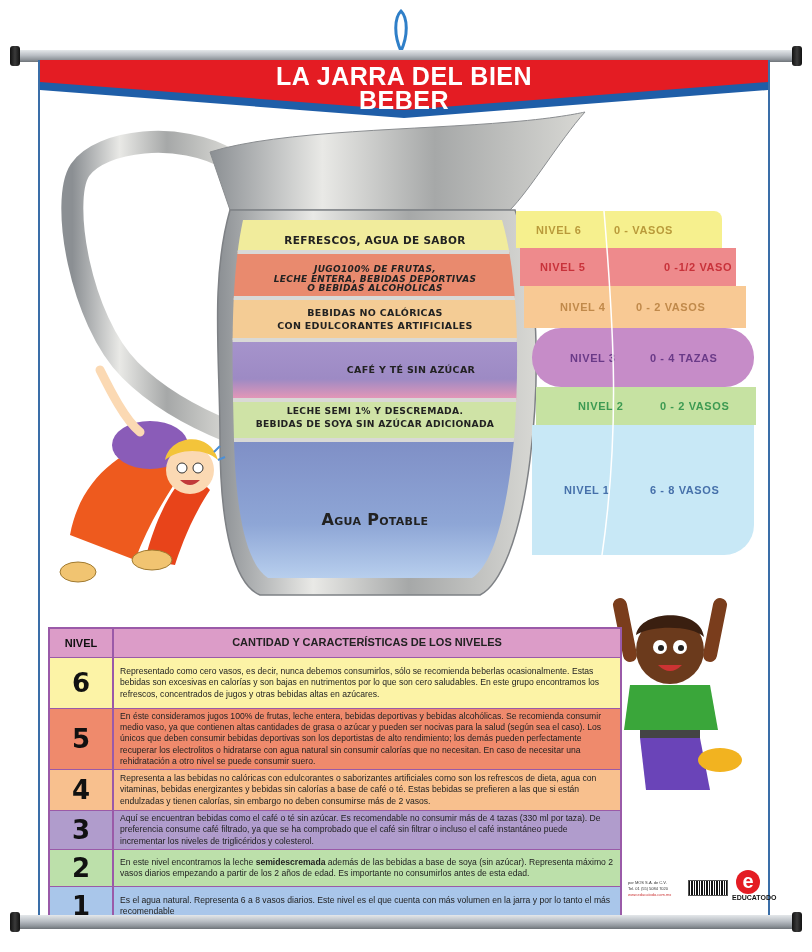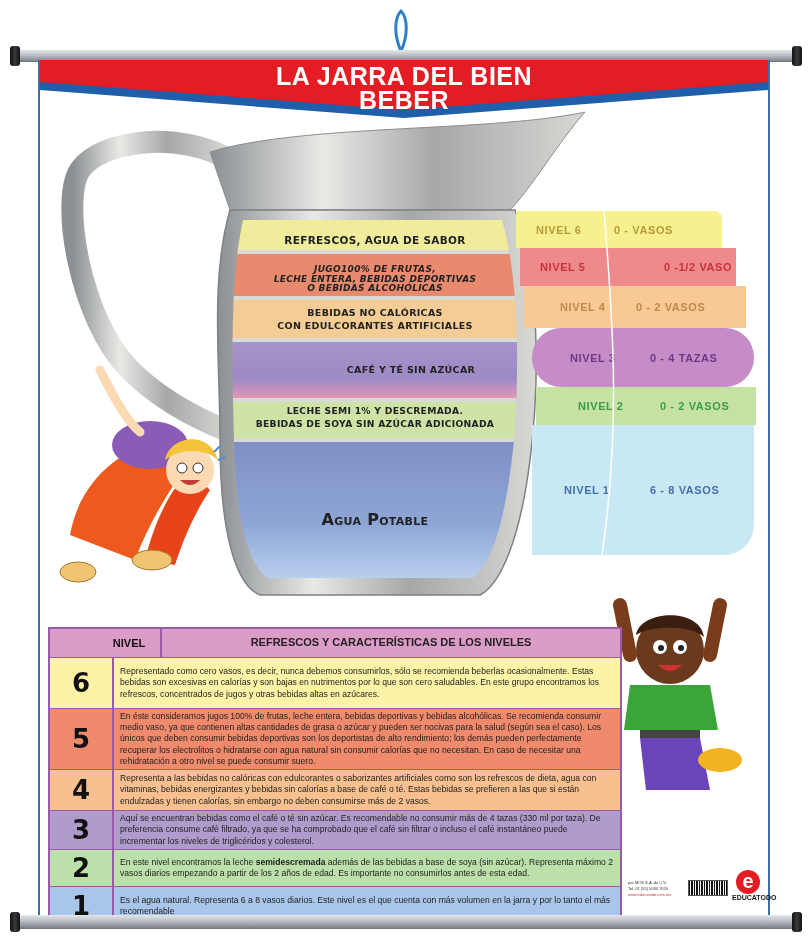--- a/index.html
+++ b/index.html
@@ -31,21 +31,21 @@
     font-family:"Liberation Sans",sans-serif;}
   .band .lv{position:absolute;}
   .band .qty{position:absolute;}
 
   .intro{position:absolute;left:60px;top:600px;width:560px;text-align:center;color:#1d5fa8;
     font-style:italic;font-weight:bold;font-size:12.5px;line-height:13px;}
 
   
   .tbl{position:absolute;left:46px;top:627px;width:574px;border:2px solid #9a5aa8;box-sizing:border-box;}
   .trow{display:flex;border-top:1px solid #9a5aa8;}
-  .trow:first-child{border-top:none;padding-left:48px;}
+  .trow:first-child{border-top:none;}
   .cnum{width:62px;flex:none;border-right:2px solid #9a5aa8;display:flex;align-items:center;justify-content:center;
     font-weight:bold;font-family:"DejaVu Sans",sans-serif;font-size:26px;color:#111;}
   .ctext{flex:1;padding:4px 6px;font-size:8.6px;line-height:11.2px;color:#222;display:flex;align-items:center;}
   .thead .cnum{font-size:11px;font-family:"Liberation Sans",sans-serif;}
   .thead .ctext{justify-content:center;font-weight:bold;font-size:11px;}
 
   .logo{position:absolute;}
 </style>
 </head>
 <body>
@@ -192,21 +192,21 @@
     <path d="M30 90 L110 90 L118 135 L24 135 Z" fill="#3aa63a"></path>
     <rect x="40" y="135" width="60" height="8" fill="#444"></rect>
     <path d="M40 143 L100 143 L110 195 L46 195 Z" fill="#6a44b8"></path>
     <ellipse cx="120" cy="165" rx="22" ry="12" fill="#f2b320"></ellipse>
   </svg>
 
 
   <div class="tbl" style="left:8px;top:567px;">
     <div class="trow thead" style="background:#dc9cc8;height:28px;">
       <div class="cnum">NIVEL</div>
-      <div class="ctext">REFRESCOS Y CARACTERÍSTICAS DE LOS NIVELES</div>
+      <div class="ctext">CANTIDAD Y CARACTERÍSTICAS DE LOS NIVELES</div>
     </div>
     <div class="trow" style="background:#fcf3a6;height:50px;">
       <div class="cnum">6</div>
       <div class="ctext">Representado como cero vasos, es decir, nunca debemos consumirlos, sólo se recomienda beberlas ocasionalmente. Estas bebidas son excesivas en calorías y son bajas en nutrimentos por lo que son cero saludables. En este grupo encontramos los refrescos, concentrados de jugos y otras bebidas altas en azúcares.</div>
     </div>
     <div class="trow" style="background:#ef8a6c;height:60px;">
       <div class="cnum">5</div>
       <div class="ctext">En éste consideramos jugos 100% de frutas, leche entera, bebidas deportivas y bebidas alcohólicas. Se recomienda consumir medio vaso, ya que contienen altas cantidades de grasa o azúcar y pueden ser nocivas para la salud (según sea el caso). Los únicos que deben consumir bebidas deportivas son los deportistas de alto rendimiento; los demás pueden perfectamente recuperar los electrolitos o hidratarse con agua natural sin consumir calorías que no necesitan. En caso de necesitar una rehidratación a otro nivel se puede consumir suero.</div>
     </div>
     <div class="trow" style="background:#f8c08e;height:40px;">

